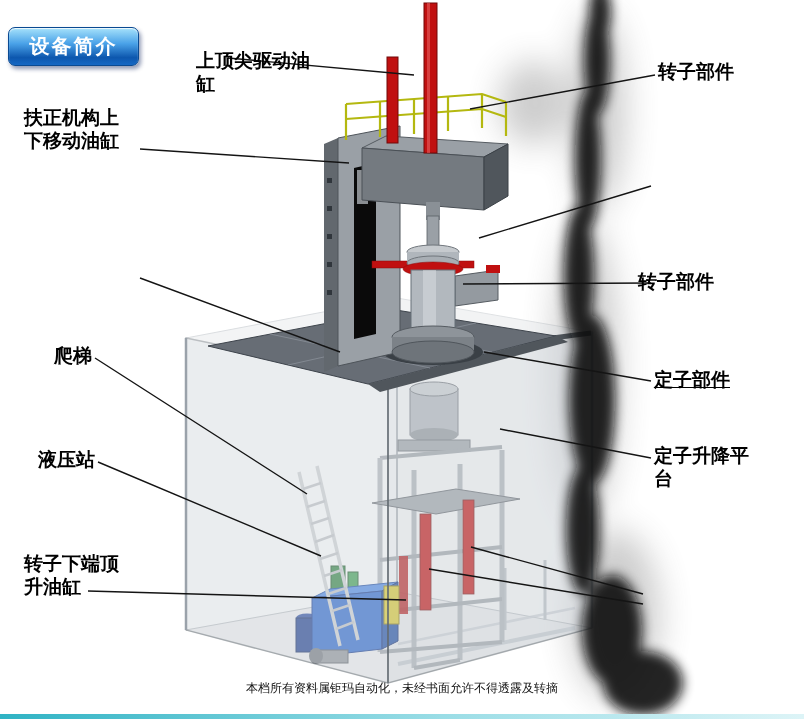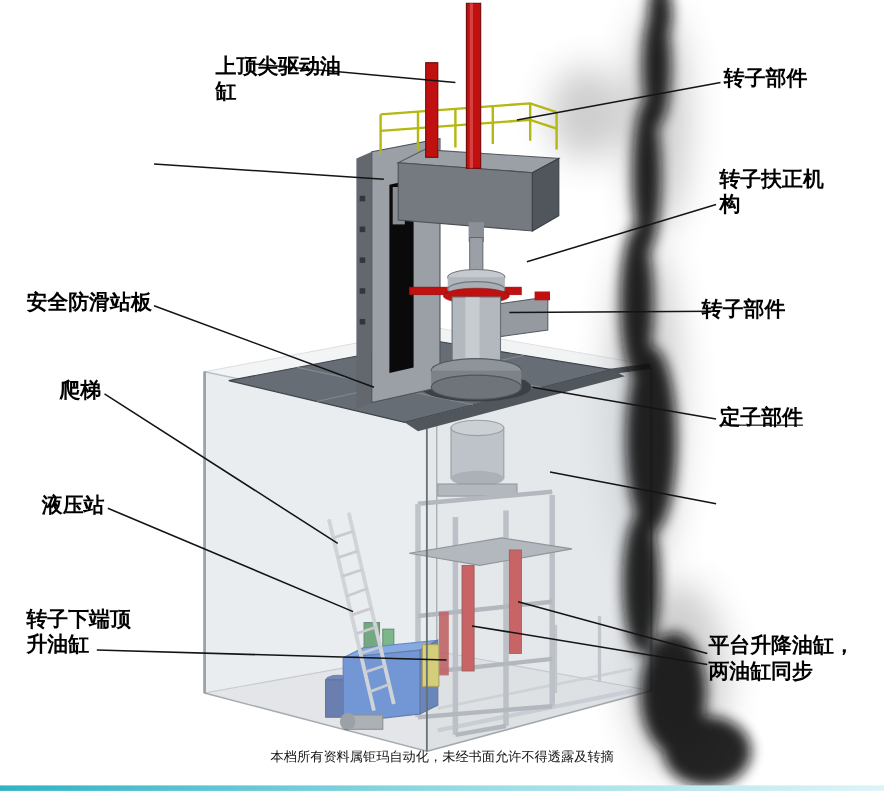--- a/index.html
+++ b/index.html
@@ -184,39 +184,39 @@
              M651,283 L463,284
              M95,358 L307,494
              M651,381 L484,352
              M98,462 L321,556
              M651,458 L500,429
              M88,591 L406,600
              M643,594 L471,547
              M643,604 L429,569" stroke="#141414" stroke-width="1.4" fill="none"></path>
   </svg>
 
+  <div class="badge">设备简介</div>
 
   <div class="callout" style="left:196px; top:14px; width:126px;margin-top:35px;">上顶尖驱动油缸</div>
 
   <div class="callout" style="left:658px; top:60px;">转子部件</div>
 
-
-  <div class="callout" style="left:654px; top:152px; width:100px;">转子扶正机构</div>
-
-  <div class="callout" style="left:24px; top:264px;">安全防滑站板</div>
+  <div class="callout" style="left:24px; top:106px; width:100px;">扶正机构上下移动油缸</div>
+
+
 
   <div class="callout" style="left:638px; top:270px;">转子部件</div>
 
   <div class="callout" style="left:54px; top:344px;">爬梯</div>
 
   <div class="callout" style="left:654px; top:368px;text-decoration:underline;">定子部件</div>
 
   <div class="callout" style="left:38px; top:448px;">液压站</div>
 
+  <div class="callout" style="left:654px; top:444px; width:100px;">定子升降平台</div>
 
   <div class="callout" style="left:24px; top:552px; width:100px;">转子下端顶升油缸</div>
 
-  <div class="callout" style="left:644px; top:576px; width:140px;">平台升降油缸，两油缸同步</div>
 
   <div class="footer">本档所有资料属钜玛自动化，未经书面允许不得透露及转摘</div>
 
   <div class="bottom-bar"></div>
 </div>
 
 </body></html>

